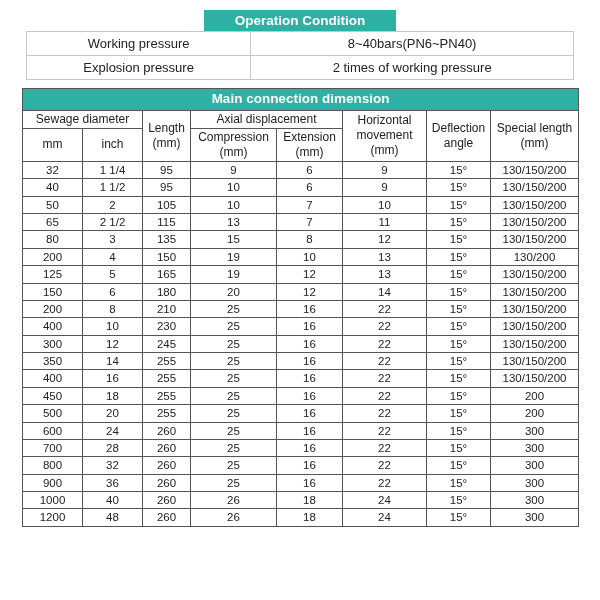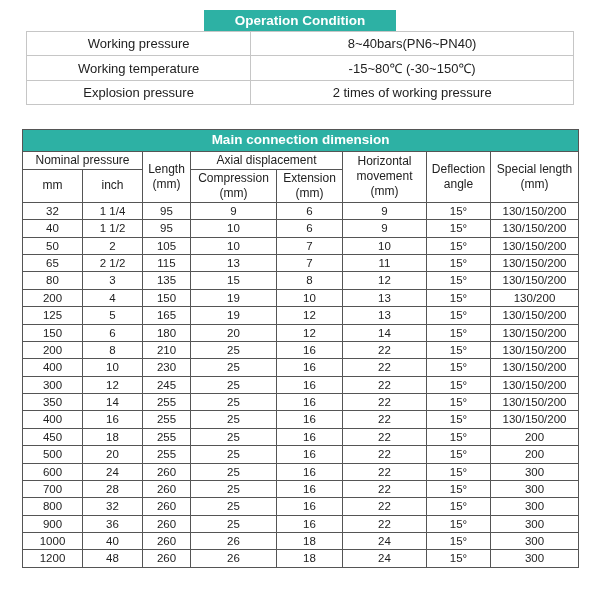--- a/index.html
+++ b/index.html
@@ -40,21 +40,21 @@
     border: 1px solid #c6c6c6;
     text-align: center;
     padding: 3px 20px;
     height: 17px;
   }
   .op-table td.label { width: 41%; }
 
   
   .main-table {
     width: 556px;
-    margin: 24px auto 0 auto;
+    margin: 8px auto 0 auto;
     border-collapse: collapse;
     table-layout: fixed;
     font-size: 12px;
   }
   .main-table th, .main-table td {
     border: 1px solid #555555;
     text-align: center;
     vertical-align: middle;
     padding: 1px 2px;
     font-weight: normal;
@@ -78,24 +78,20 @@
 
 <div class="page">
 
   <div class="op-title">Operation Condition</div>
 
   <table class="op-table">
     <tbody>
         <tr>
           <td class="label">Working pressure</td>
           <td>8~40bars(PN6~PN40)</td>
-        </tr>
-        <tr>
-          <td class="label">Working temperature</td>
-          <td>-15~80℃ (-30~150℃)</td>
         </tr>
         <tr>
           <td class="label">Explosion pressure</td>
           <td>2 times of working pressure</td>
         </tr>
       </tbody>
   </table>
 
   <table class="main-table">
     <colgroup>
@@ -106,21 +102,21 @@
       <col style="width:66px">
       <col style="width:84px">
       <col style="width:64px">
       <col style="width:88px">
     </colgroup>
     <thead>
       <tr>
         <th colspan="8" class="tbl-title">Main connection dimension</th>
       </tr>
       <tr>
-        <th colspan="2">Nominal pressure</th>
+        <th colspan="2">Sewage diameter</th>
         <th rowspan="2">Length (mm)</th>
         <th colspan="2">Axial displacement</th>
         <th rowspan="2">Horizontal movement (mm)</th>
         <th rowspan="2">Deflection angle</th>
         <th rowspan="2">Special length (mm)</th>
       </tr>
       <tr>
         <th>mm</th>
         <th>inch</th>
         <th>Compression (mm)</th>

